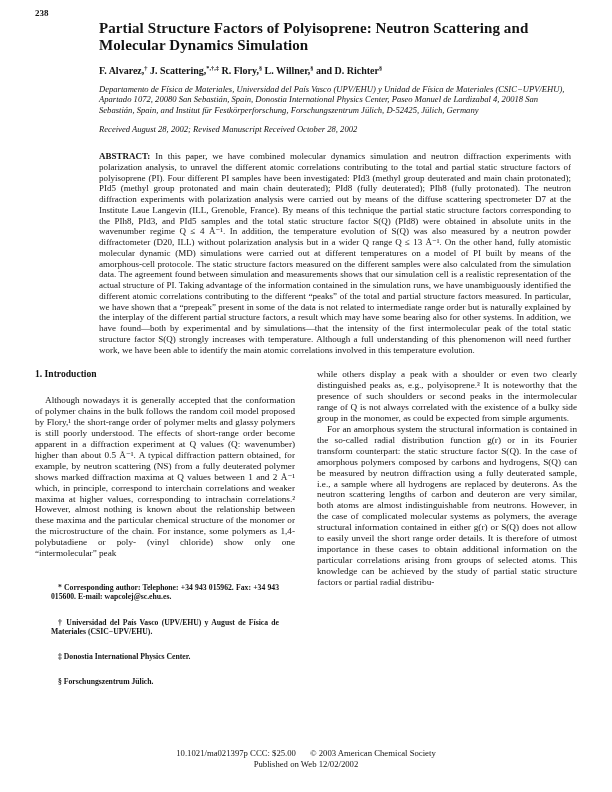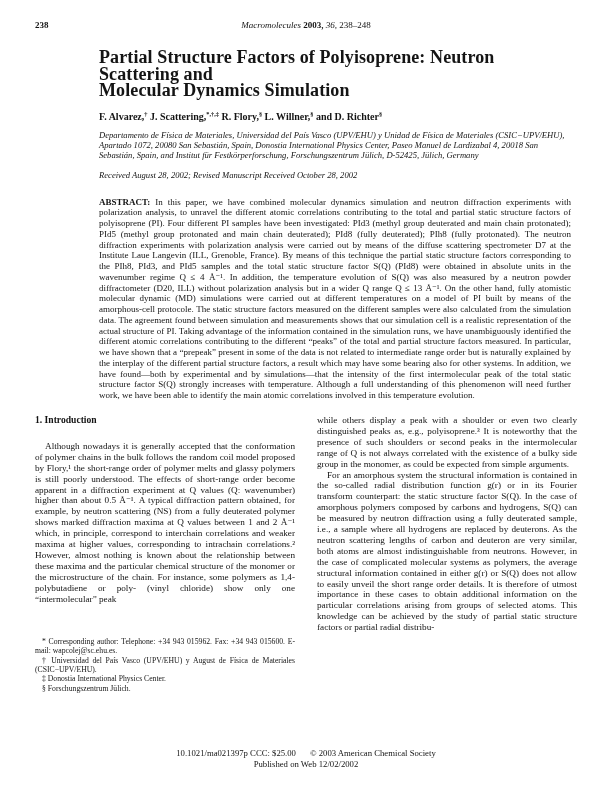--- a/index.html
+++ b/index.html
@@ -2,61 +2,60 @@
 <html><head>
 <meta charset="utf-8">
 <style>
   html,body{margin:0;padding:0;}
   body{
     width:612px;height:792px;background:#ffffff;color:#141414;
     font-family:"Liberation Serif","DejaVu Serif",serif;
     -webkit-font-smoothing:antialiased;
   }
   .page{position:relative;width:612px;height:792px;box-sizing:border-box;
-    padding:20px 35px 20px 35px;overflow:hidden;}
+    padding:8px 35px 20px 35px;overflow:hidden;}
 
   
   .running-head{position:relative;height:12px;font-size:9px;}
   .running-head .pagenum{position:absolute;left:0;top:0;font-weight:bold;}
   .running-head .citation{text-align:center;}
   .it{font-style:italic;}
   .bd{font-weight:bold;}
 
   
   .front{margin-left:64px;width:472px;}
-  .title{margin-top:17px;font-size:18px;font-weight:bold;line-height:16.5px;letter-spacing:.1px;}
+  .title{font-size:15px;font-weight:bold;line-height:16.5px;letter-spacing:.1px;}
   .authors{margin-top:12px;font-size:10px;font-weight:bold;}
   .authors sup{font-size:6.3px;vertical-align:super;line-height:0;}
   .affiliation{margin-top:8px;font-style:italic;font-size:8.6px;line-height:10.4px;}
   .received{margin-top:9px;font-style:italic;font-size:8.6px;}
   .abstract{margin-top:17px;font-size:9px;line-height:10.75px;text-align:justify;}
   .abstract .label{font-weight:bold;}
 
   
   .columns{display:flex;gap:22px;margin-top:14px;height:278px;}
   .col{width:260px;font-size:9.2px;line-height:10.9px;text-align:justify;gap:8px;}
   .col-left{display:flex;flex-direction:column;}
   .section-heading{font-size:9.6px;font-weight:bold;margin:0 0 7px 0;text-align:left;}
   .para{margin:0;text-indent:10px;}
   .para.no-indent{text-indent:0;}
   .footnotes{margin-top:auto;font-size:7.7px;line-height:9.3px;text-align:justify;}
-  .footnotes p{margin:0;text-indent:7px;}
+  .footnotes p{margin:16px;text-indent:7px;font-weight:bold;}
 
   
   .footer{position:absolute;left:0;right:0;bottom:22px;text-align:center;font-size:8.7px;line-height:11px;}
   .footer .line1 span{margin:0 7px;}
 </style>
 </head>
 <body>
 
 <div class="page">
 
   <div class="running-head">
     <span class="pagenum">238</span>
-    <div class="citation"><span class="it">Macromolecules</span><span> </span><span class="bd">2003,</span><span> </span><span class="it">36,</span><span> </span><span>238–248</span></div>
   </div>
 
   <div class="front">
     <div class="title">
       <div>Partial Structure Factors of Polyisoprene:  Neutron Scattering and</div>
       <div>Molecular Dynamics Simulation</div>
     </div>
 
     <div class="authors"><span><span>F. Alvarez,</span><sup>†</sup></span><span><span> J. Scattering,</span><sup>*,†,‡</sup></span><span><span> R. Flory,</span><sup>§</sup></span><span><span> L. Willner,</span><sup>§</sup></span><span><span> and D. Richter</span><sup>§</sup></span></div>
 

